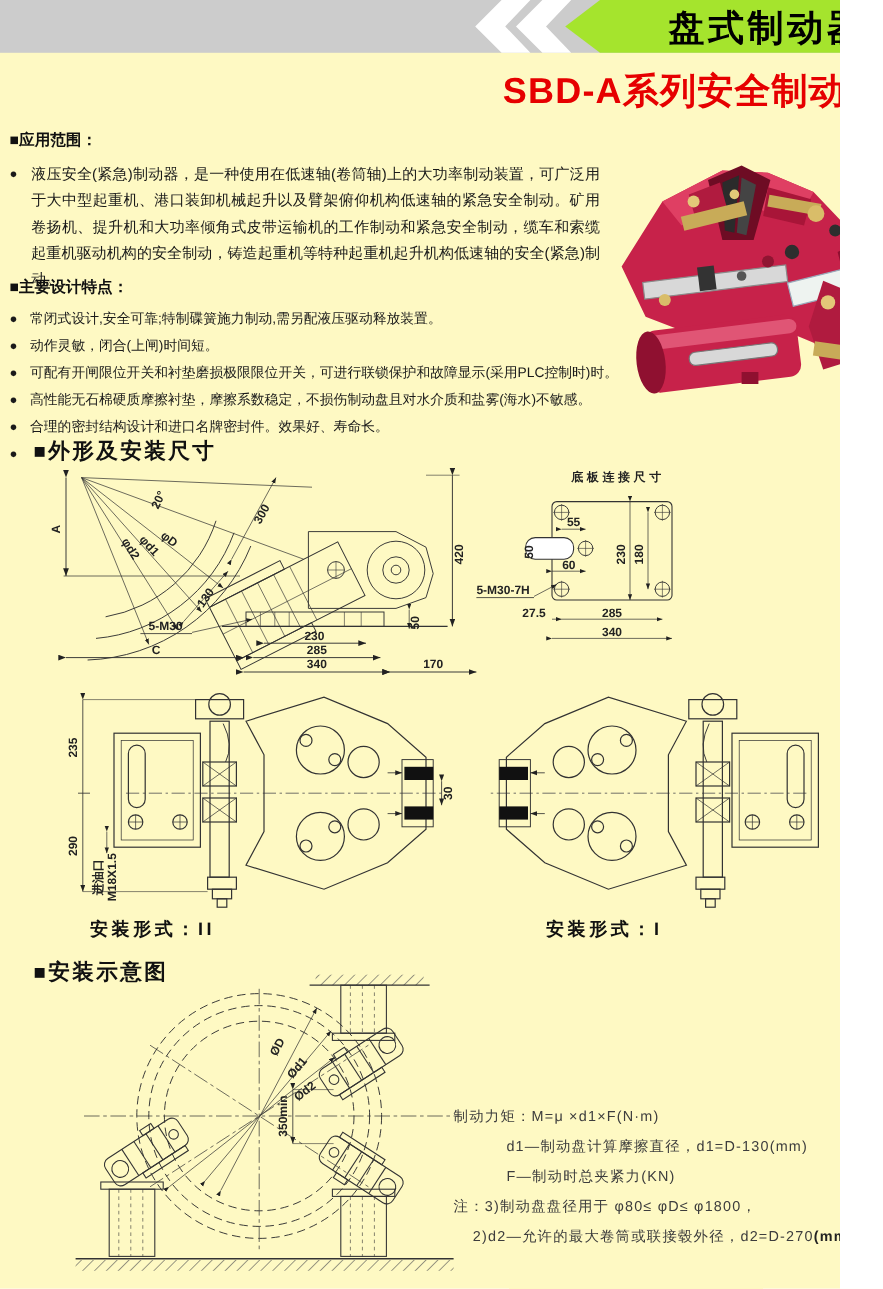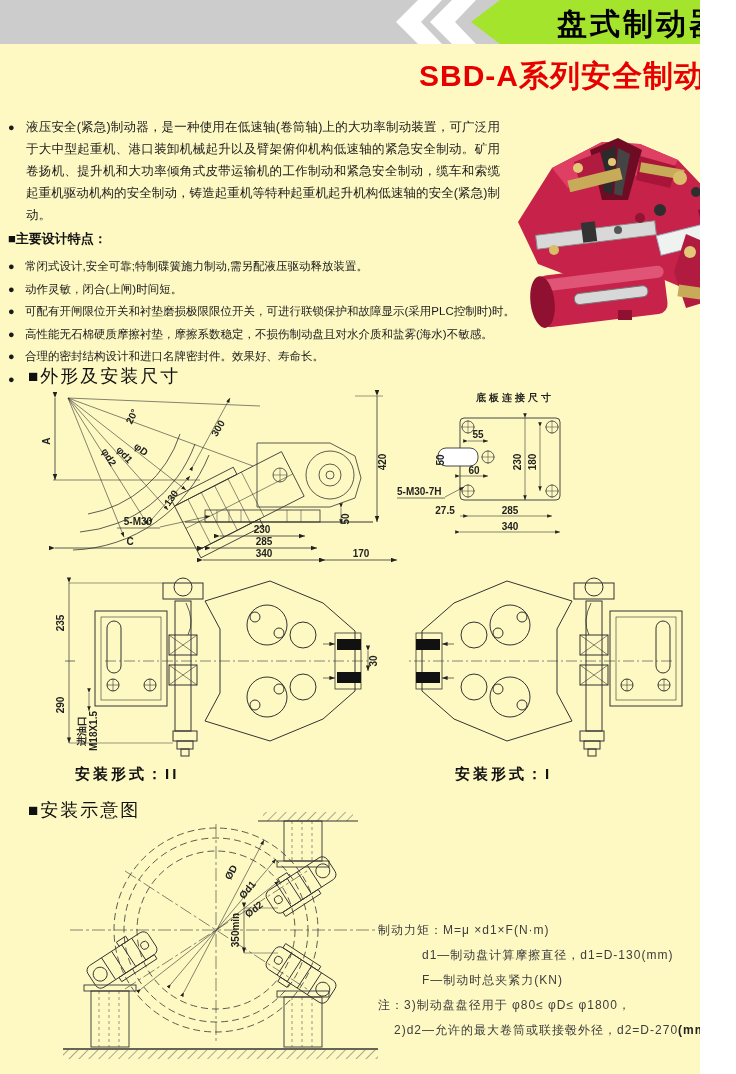--- a/index.html
+++ b/index.html
@@ -11,21 +11,21 @@
         font-size:30px;font-weight:bold;color:#000;letter-spacing:3px;}
   .page-title{position:absolute;top:56px;left:0;width:736px;text-align:right;
         font-size:30px;font-weight:bold;color:#e60000;letter-spacing:1px;}
   
   .sec-head{font-size:13px;font-weight:bold;color:#111;}
   .sec-head .sq{font-size:13px;}
   .para{display:flex;font-size:12.5px;line-height:22px;text-align:justify;}
   .para .blt{width:18px;flex:none;font-size:11px;line-height:22px;}
   .feat{display:flex;font-size:11.5px;line-height:18px;margin-bottom:4.5px;white-space:nowrap;}
   .feat .blt{width:17px;flex:none;font-size:11px;}
-  .big-head{font-size:18px;font-weight:normal;letter-spacing:2px;color:#111;text-align:center;}
+  .big-head{font-size:18px;font-weight:bold;letter-spacing:2px;color:#111;text-align:center;}
   .big-head .sq{font-size:17px;}
   .caption{font-size:15px;font-weight:bold;letter-spacing:3px;color:#111;}
   
   .formula{font-size:12px;line-height:25px;color:#3d3d3d;letter-spacing:1px;}
   .formula .ind1{padding-left:44px;}
   .formula .ind2{padding-left:16px;}
   .formula b{color:#222;}
   svg text{font-family:"Liberation Sans","DejaVu Sans",sans-serif;}
   .dwg text{font-size:10px;font-weight:bold;fill:#222;}
 </style>
@@ -99,20 +99,23 @@
       <polygon points="418,0 442,0 421,22 442,44 418,44 396,22" fill="#ffffff"></polygon>
       <polygon points="452,0 476,0 455,22 476,44 452,44 430,22" fill="#ffffff"></polygon>
       <polygon points="500,0 736,0 736,44 500,44 471,22" fill="#a5e42d"></polygon>
     </svg>
     <div class="banner-text">盘式制动器</div>
   </div>
 
   <div class="page-title">SBD-A系列安全制动器</div>
 
   <div class="abs" style="left:8px;top:108px;width:500px">
+    <div class="sec-head">
+      <span class="sq">■</span><span>应用范围：</span>
+    </div>
     <div class="para" style="margin-top:8px;width:492px">
       <span class="blt">●</span>
       <span>液压安全(紧急)制动器，是一种使用在低速轴(卷筒轴)上的大功率制动装置，可广泛用于大中型起重机、港口装卸机械起升以及臂架俯仰机构低速轴的紧急安全制动。矿用卷扬机、提升机和大功率倾角式皮带运输机的工作制动和紧急安全制动，缆车和索缆起重机驱动机构的安全制动，铸造起重机等特种起重机起升机构低速轴的安全(紧急)制动。</span>
     </div>
   </div>
 
   <div class="abs" style="left:8px;top:230px;width:545px">
     <div class="sec-head" style="margin-bottom:9px">
       <span class="sq">■</span><span>主要设计特点：</span>
     </div>

